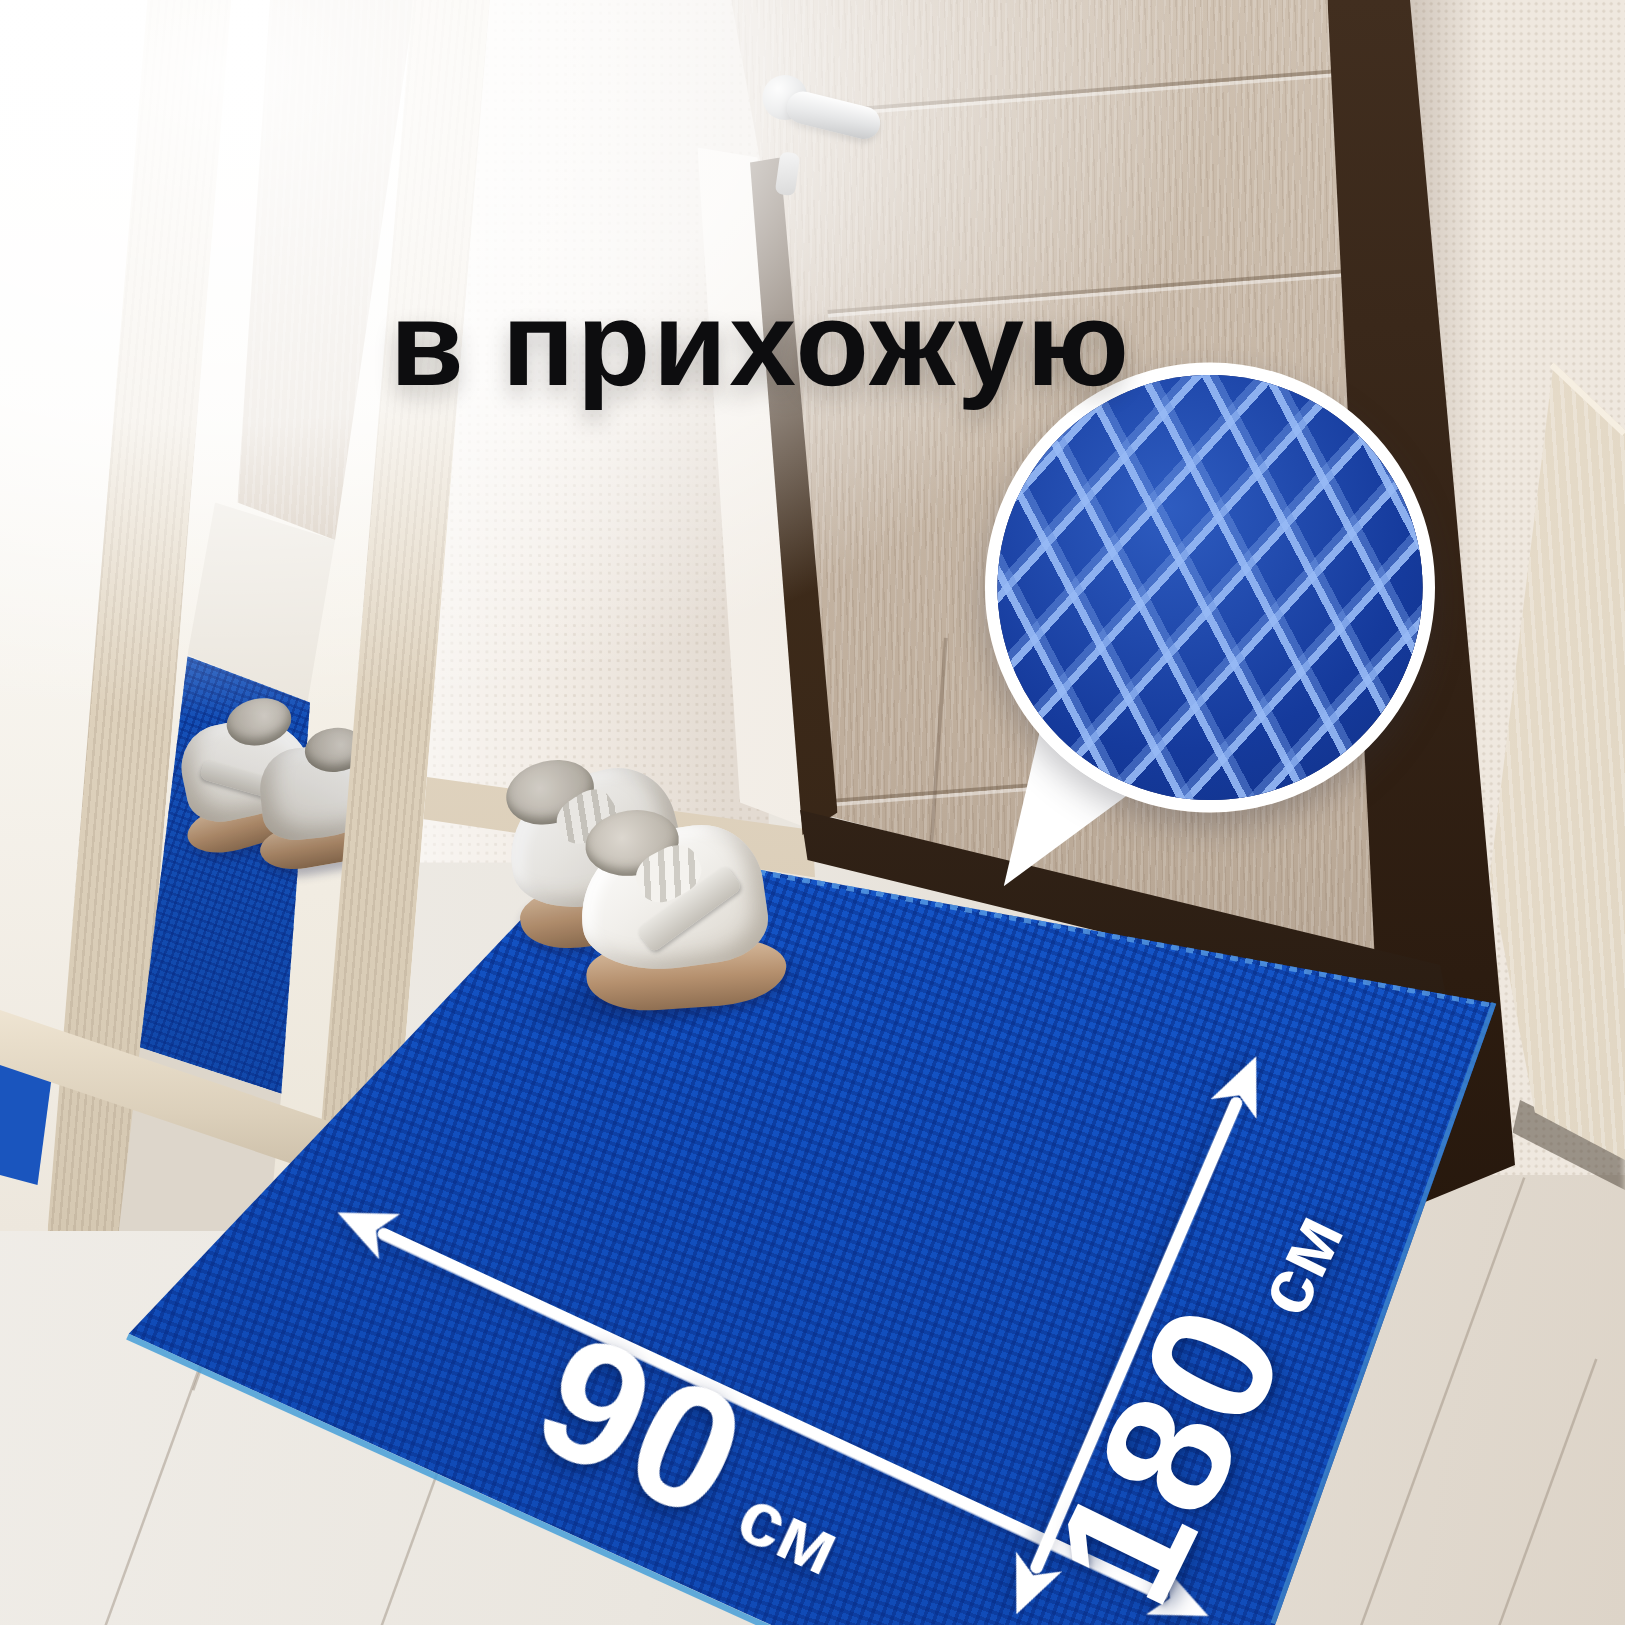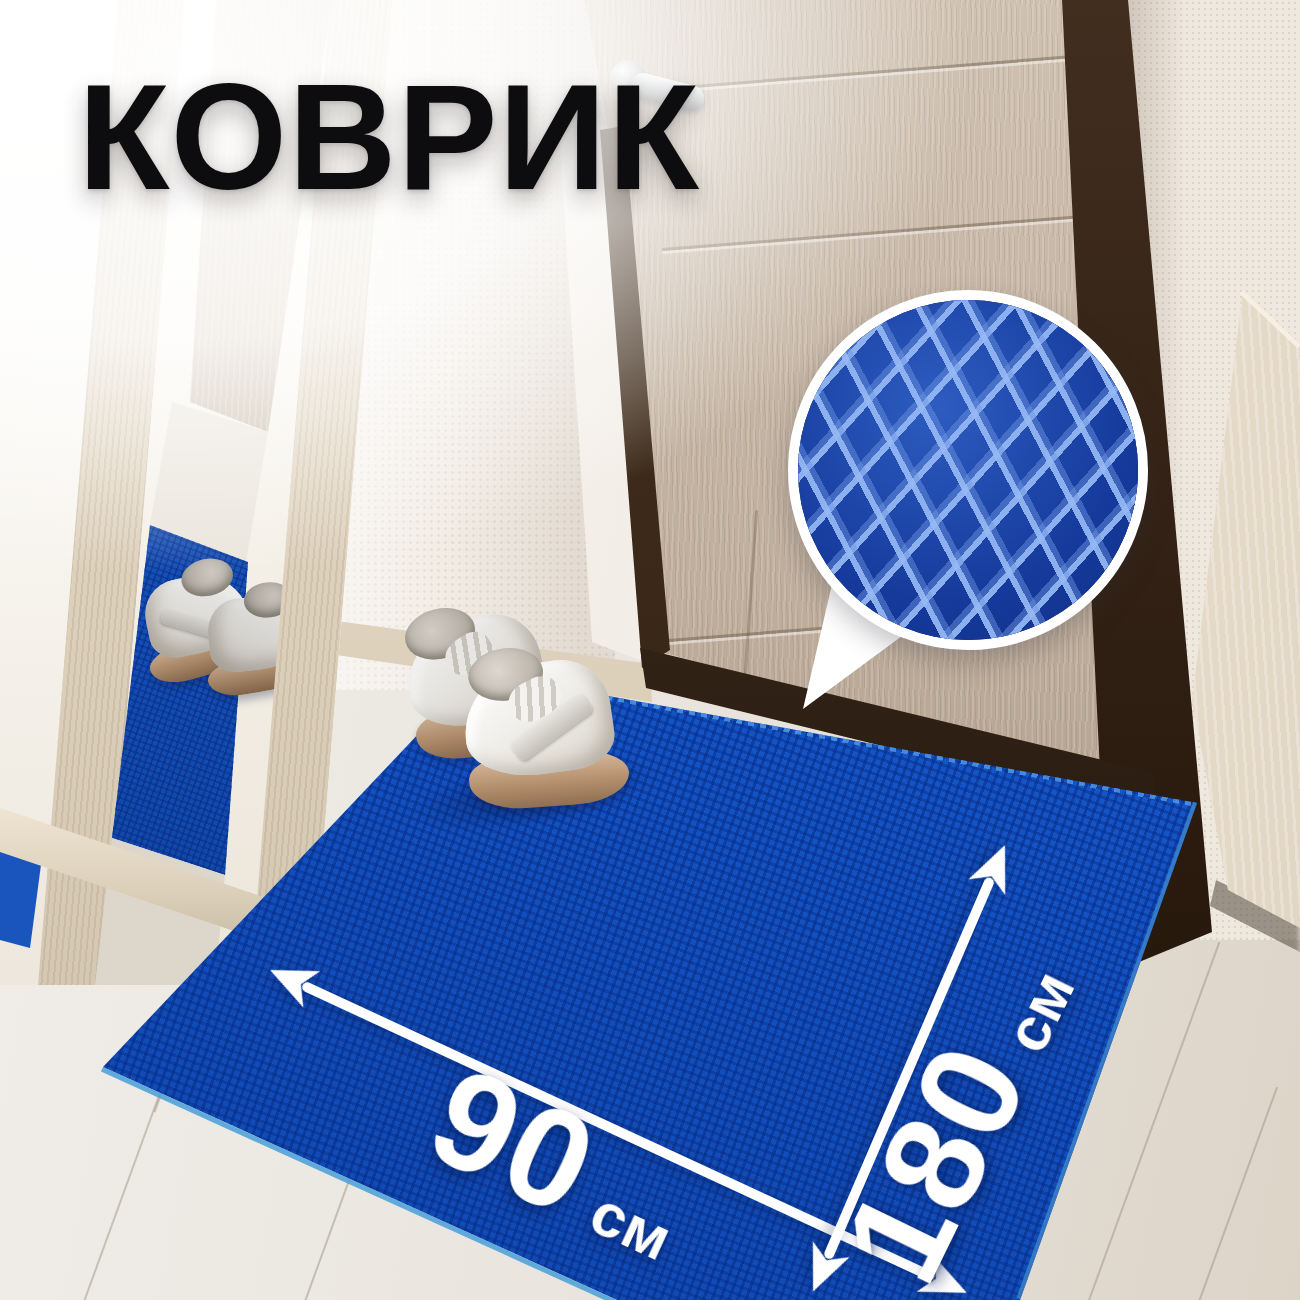--- a/index.html
+++ b/index.html
@@ -278,15 +278,15 @@
 
   <div id="label90" class="dim-label">
     <span class="dim-num">90</span>
     <span class="dim-unit">см</span>
   </div>
   <div id="label180" class="dim-label">
     <span class="dim-num">180</span>
     <span class="dim-unit">см</span>
   </div>
 
-  <div class="title">КОВРИК</div>
+  <div class="subtitle">в прихожую</div>
 
 </div>
 
 </body></html>

